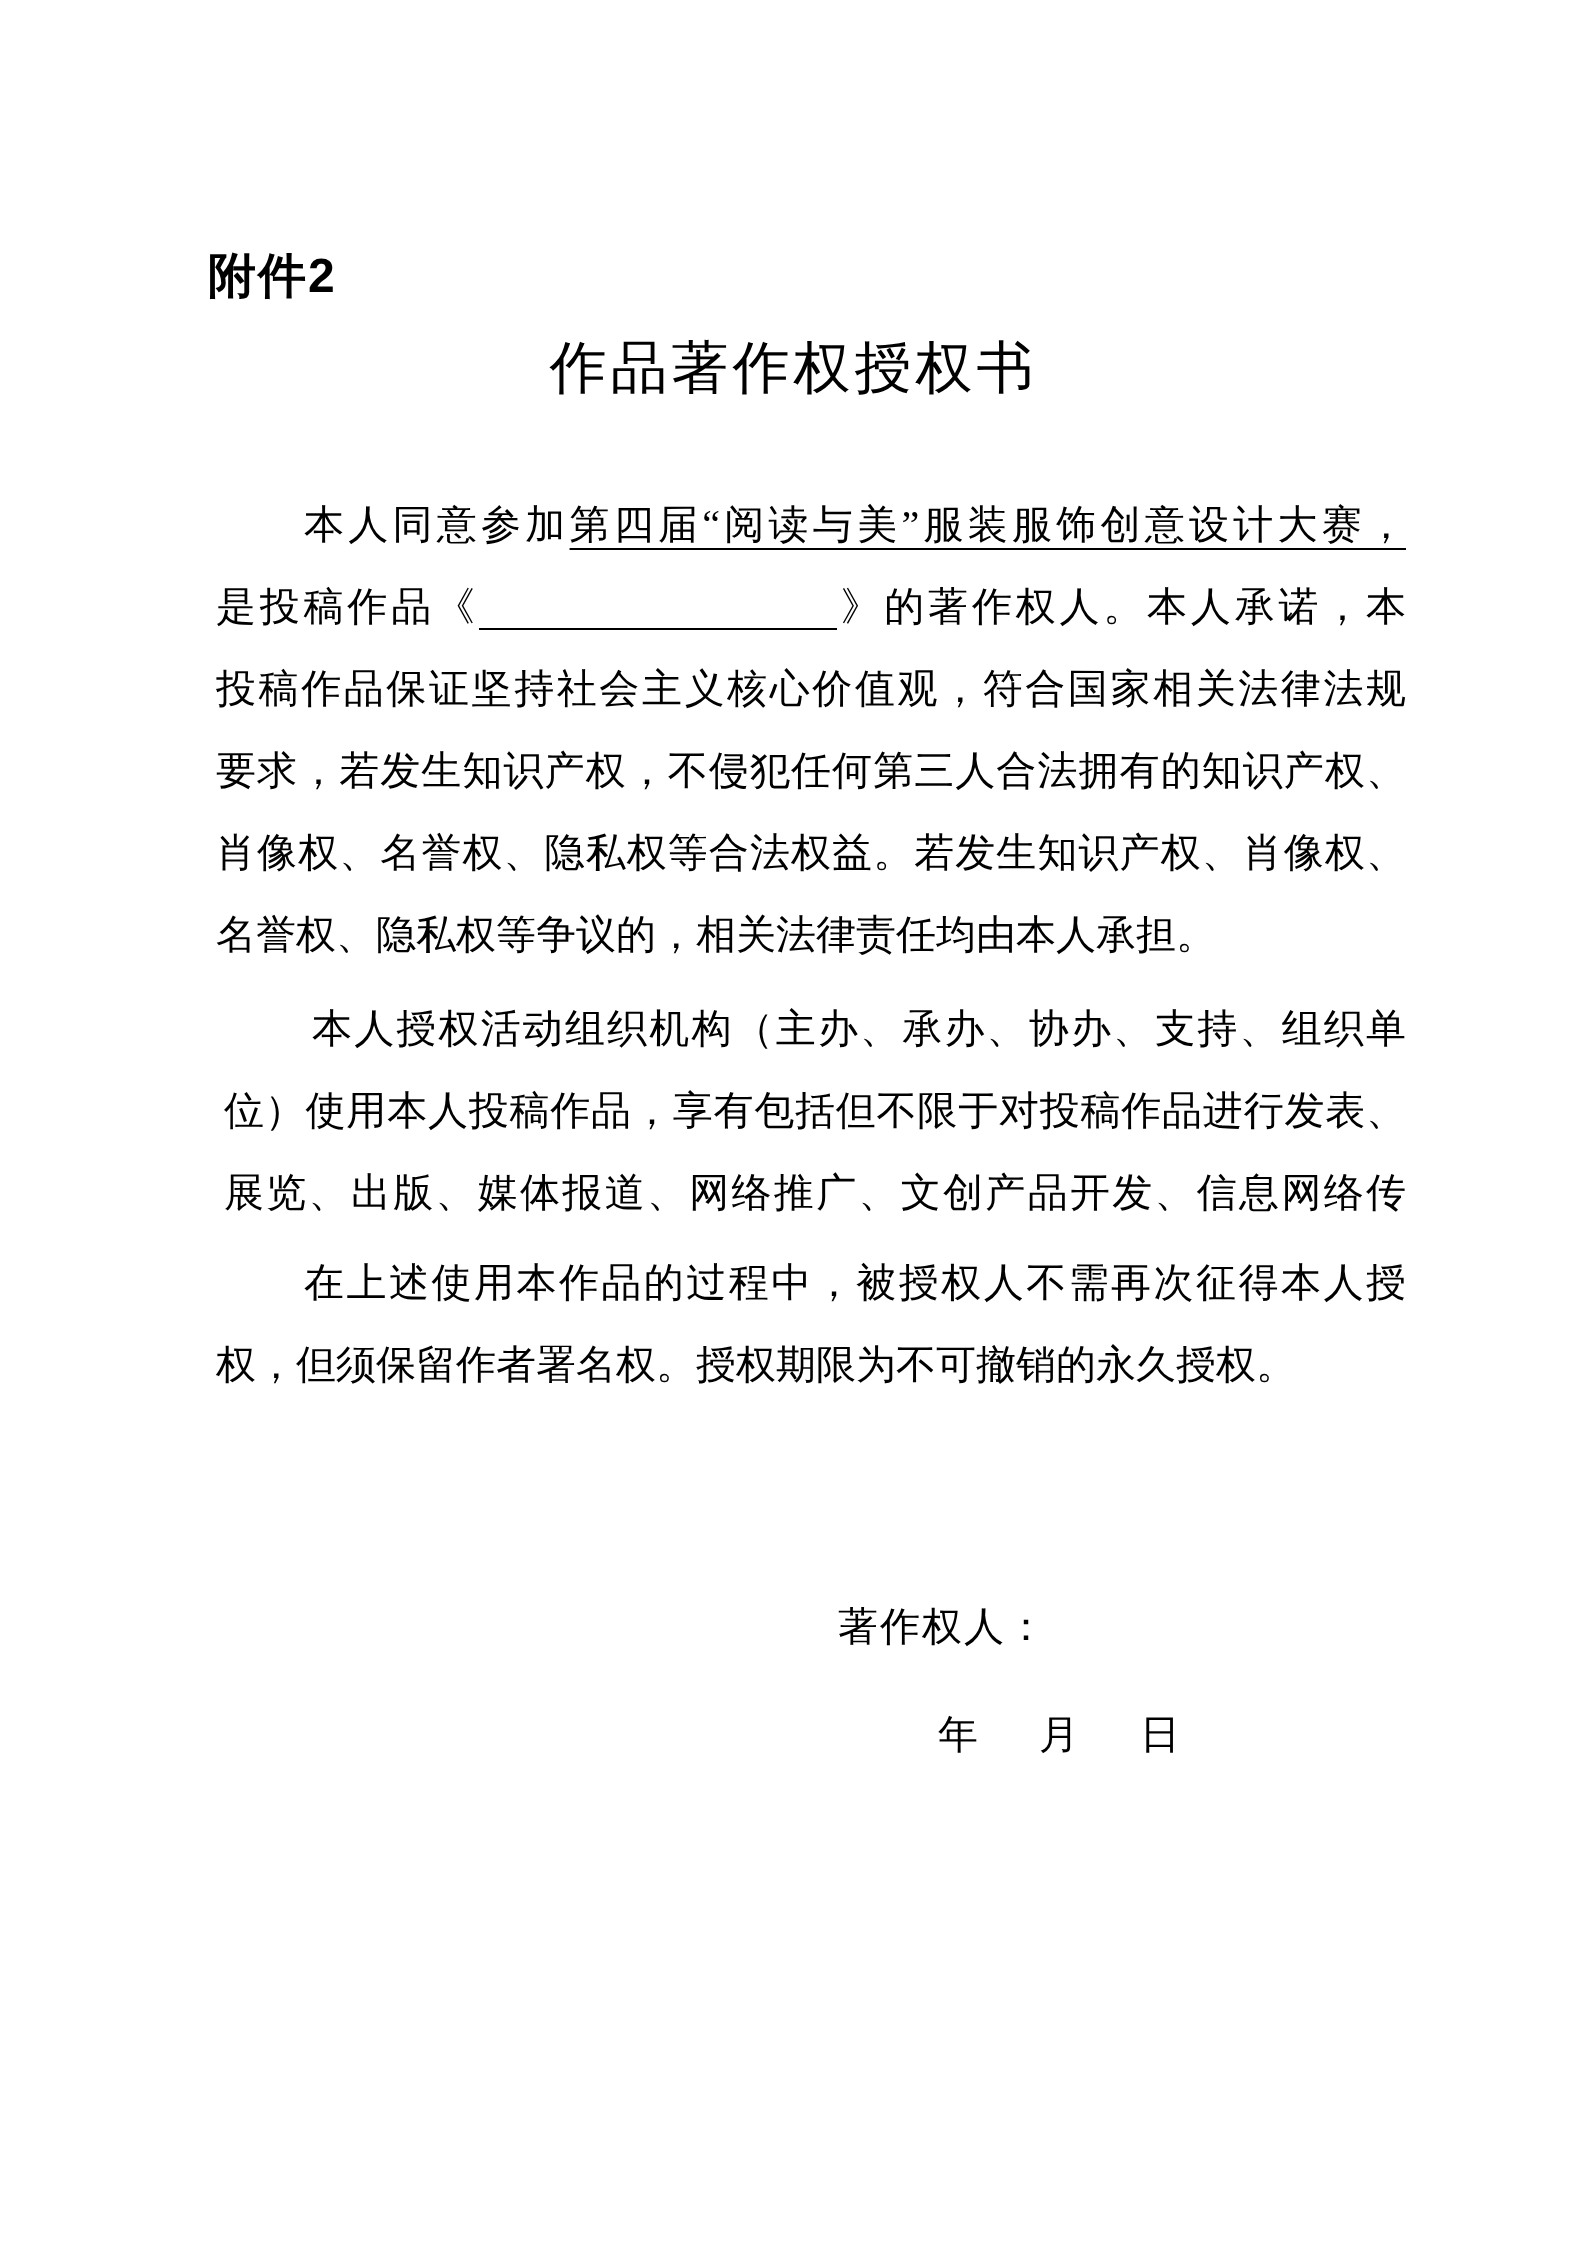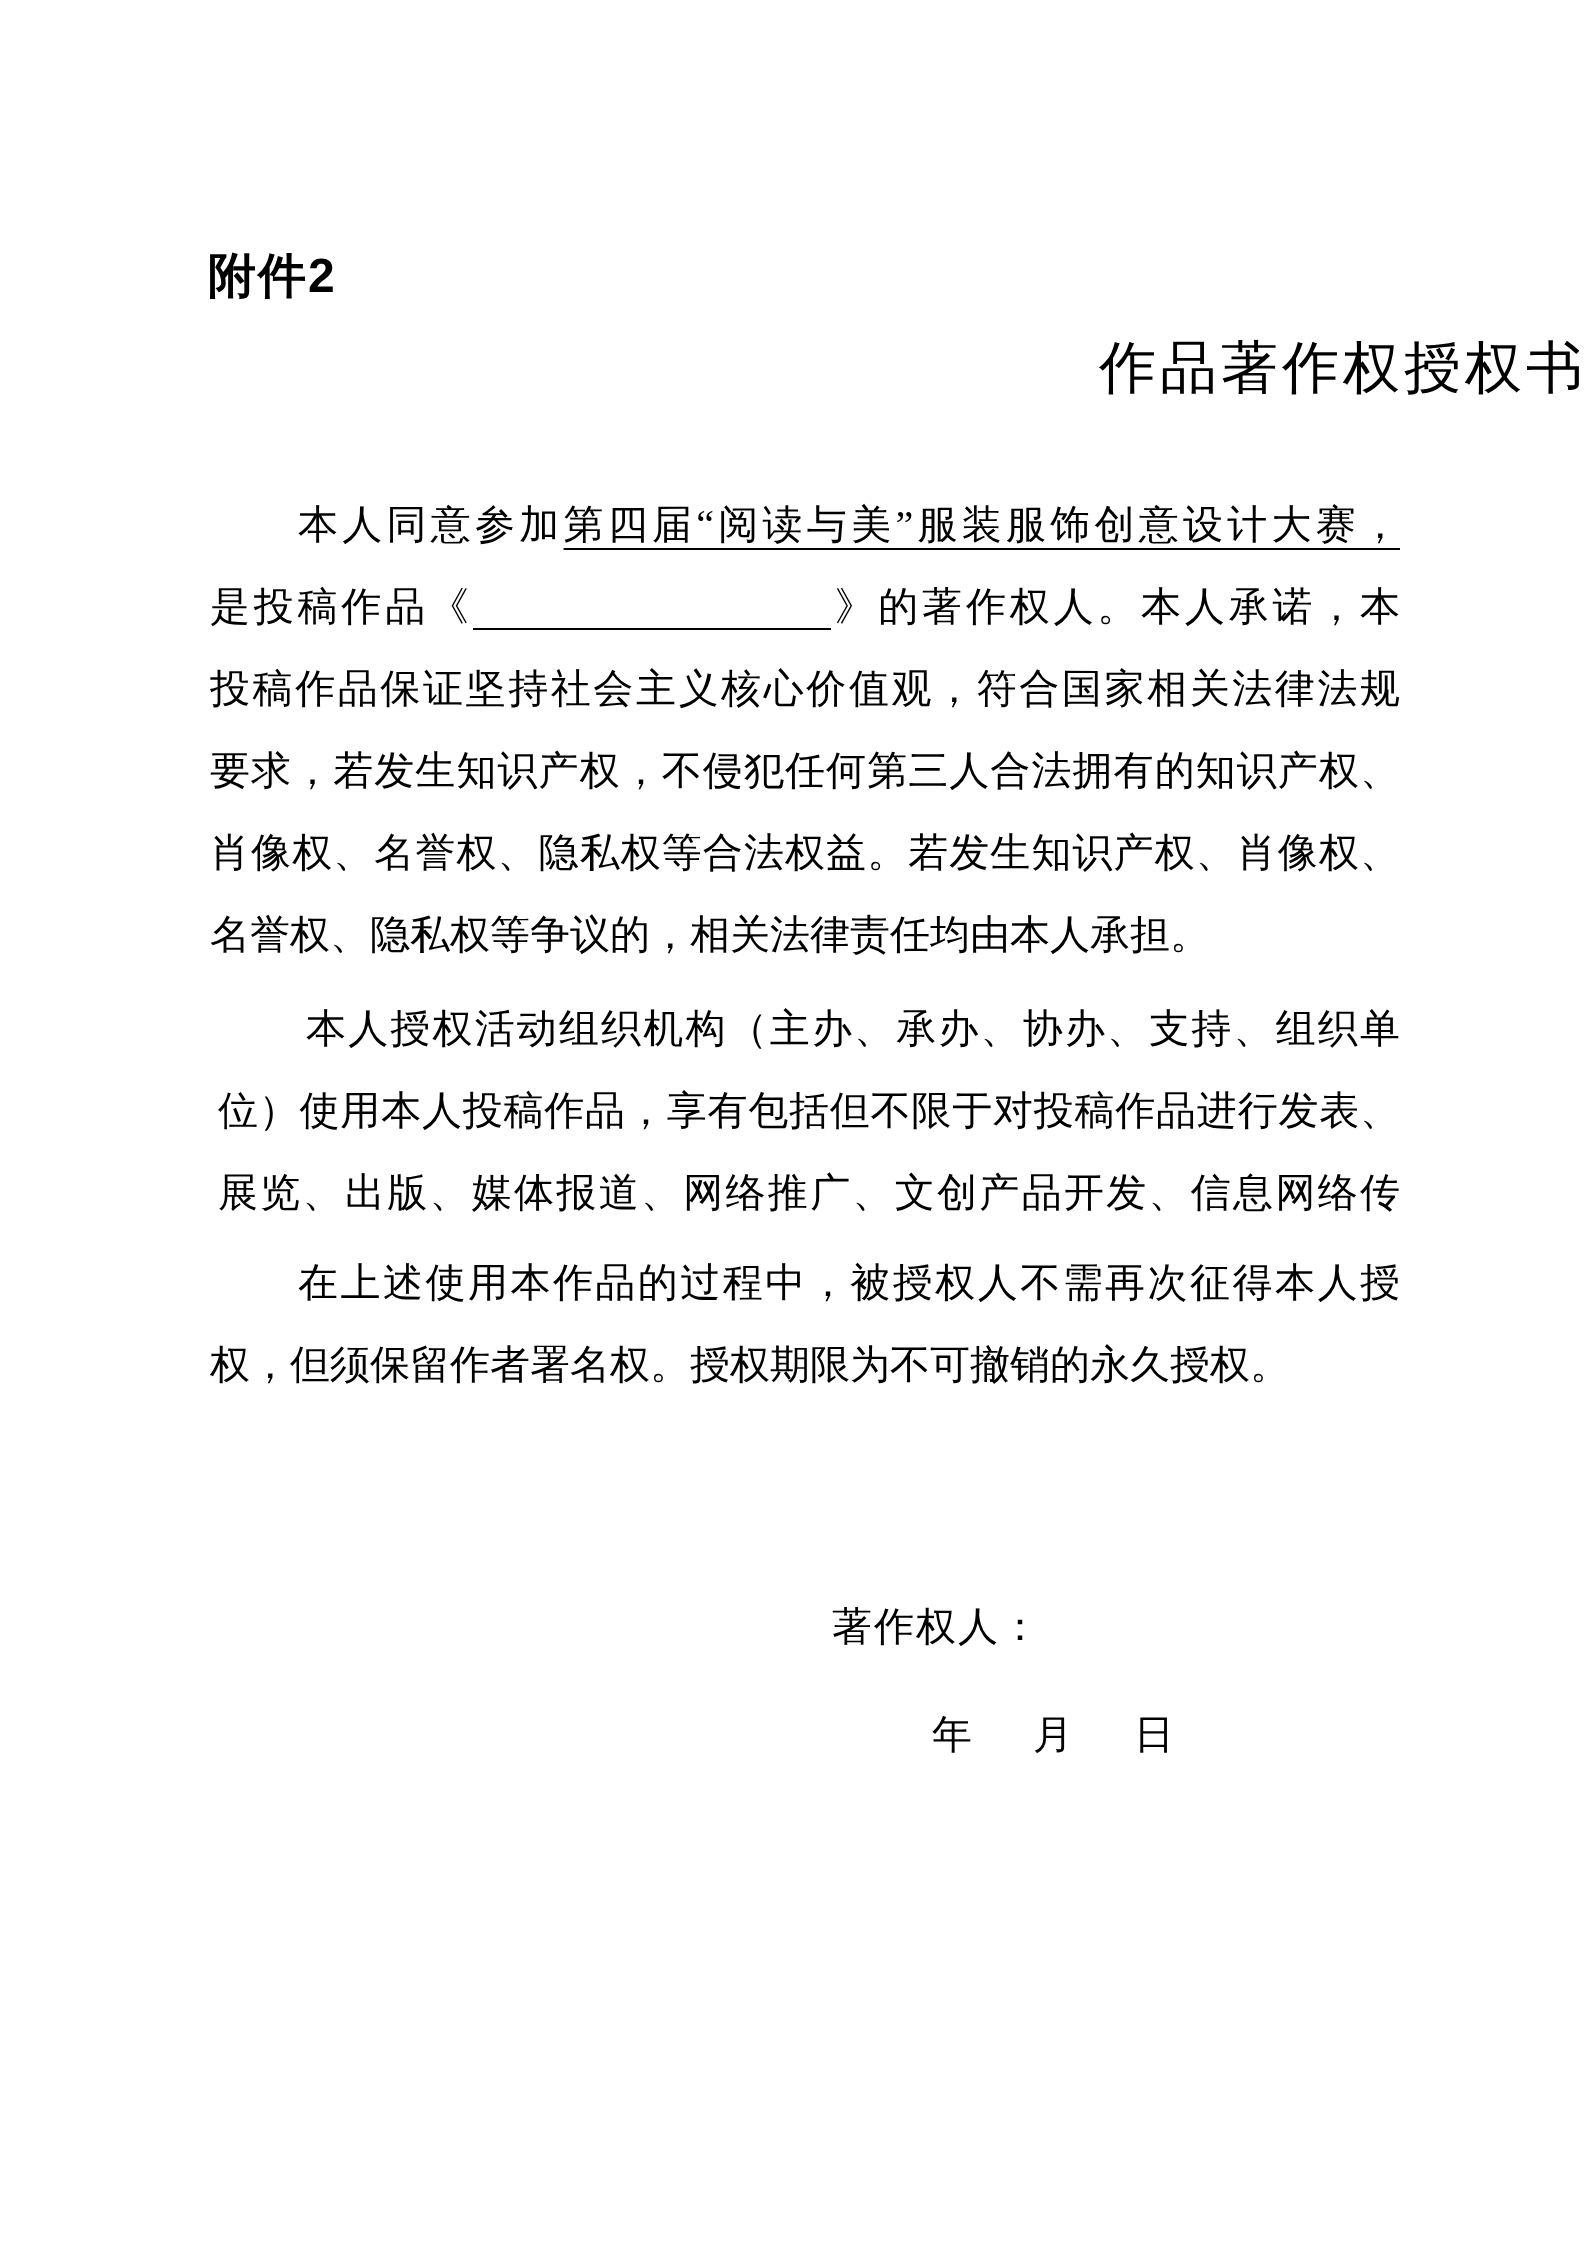--- a/index.html
+++ b/index.html
@@ -28,21 +28,21 @@
     top: 332px;
     width: 100%;
     text-align: center;
     font-size: 57px;
     letter-spacing: 4px;
     line-height: 72px;
     font-weight: normal;
   }
   .doc-body {
     position: absolute;
-    left: 210px;
+    left: 216px;
     top: 484px;
     width: 1190px;
     font-size: 40px;
   }
   .paragraph { margin: 0; }
   .para-2 { margin-top: 12px; margin-left: 8px; }
   .para-3 { margin-top: 8px; }
   .para-4 { margin-top: 26px; }
   .line {
     line-height: 82px;
@@ -75,21 +75,21 @@
     gap: 61px;
     line-height: 82px;
   }
 </style>
 </head>
 <body>
 
 <div class="page">
   <div class="attachment">附件2</div>
 
-  <h1 class="doc-title" style="margin:0; font-weight:normal;text-align:right;">作品著作权授权书</h1>
+  <h1 class="doc-title" style="margin:0; font-weight:normal;">作品著作权授权书</h1>
 
   <div class="doc-body">
 
     <div class="paragraph para-1">
         <div class="line j ind"><span>本人同意参加</span><span class="u">第四届“阅读与美”服装服饰创意设计大赛，</span></div>
         <div class="line j"><span>是投稿作品《</span><span class="blank"></span><span>》的著作权人。本人承诺，本</span></div>
         <div class="line j"><span>投稿作品保证坚持社会主义核心价值观，符合国家相关法律法规</span></div>
         <div class="line j"><span>要求，若发生知识产权，不侵犯任何第三人合法拥有的知识产权、</span></div>
         <div class="line j"><span>肖像权、名誉权、隐私权等合法权益。若发生知识产权、肖像权、</span></div>
         <div class="line"><span>名誉权、隐私权等争议的，相关法律责任均由本人承担。</span></div>

